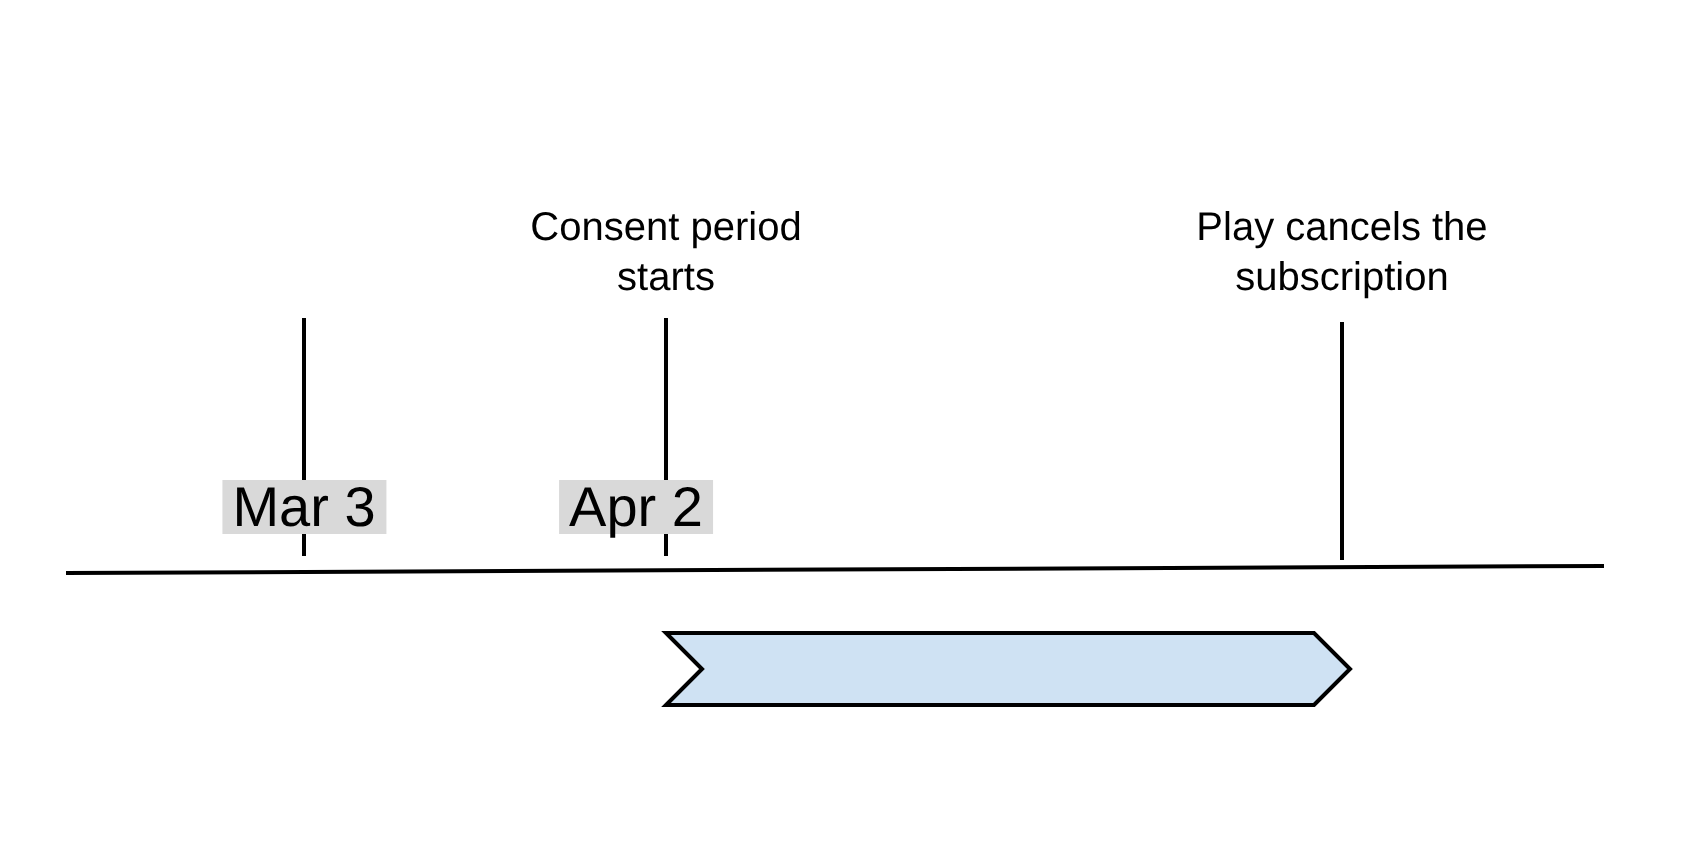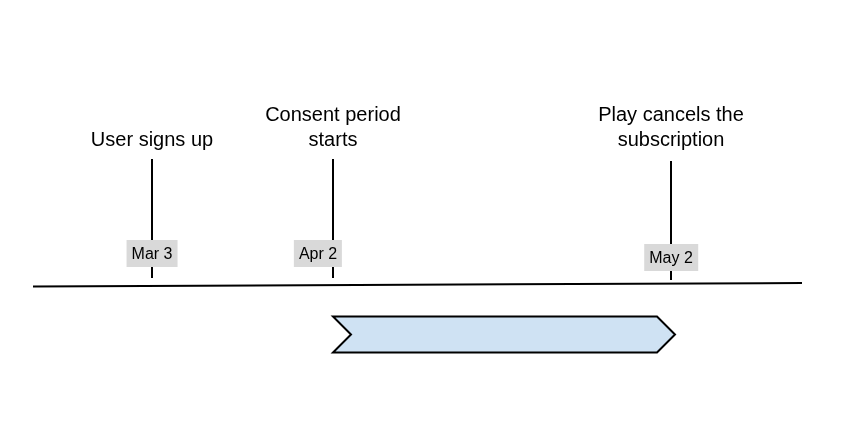--- a/index.html
+++ b/index.html
@@ -36,21 +36,21 @@
     line-height: 25px;
     white-space: pre-line;
   }
   .event-label.e1 { left: 64px;  }
   .event-label.e2 { left: 245px; }
   .event-label.e3 { left: 583px; }
   .date-chip {
     position: absolute;
     transform: translateX(-50%);
     background: #d9d9d9;
-    font-size: 16px;
+    font-size: 28px;
     line-height: 25px;
     padding: 1px 5px;
     text-align: center;
     white-space: nowrap;
   }
   .date-chip.d1 { left: 152px; top: 240px; }
   .date-chip.d2 { left: 318px; top: 240px; }
   .date-chip.d3 { left: 671px; top: 244px; }
   .banner-label {
     position: absolute;
@@ -72,24 +72,22 @@
 
     <line x1="152" y1="159" x2="152" y2="278" stroke="#000000" stroke-width="2"></line>
     <line x1="333" y1="159" x2="333" y2="278" stroke="#000000" stroke-width="2"></line>
     <line x1="671" y1="161" x2="671" y2="280" stroke="#000000" stroke-width="2"></line>
 
     <line x1="33" y1="286.5" x2="802" y2="283" stroke="#000000" stroke-width="2"></line>
 
     <polygon points="333,316.5 657,316.5 675,334.5 657,352.5 333,352.5 351,334.5" fill="#cfe2f3" stroke="#000000" stroke-width="2" stroke-linejoin="miter"></polygon>
   </svg>
 
-  <div class="event-label e1">User signs up</div>
   <div class="event-label e2">Consent period
 starts</div>
   <div class="event-label e3">Play cancels the
 subscription</div>
 
   <div class="date-chip d1">Mar 3</div>
   <div class="date-chip d2">Apr 2</div>
-  <div class="date-chip d3">May 2</div>
 
 
 </div>
 
 </body></html>

